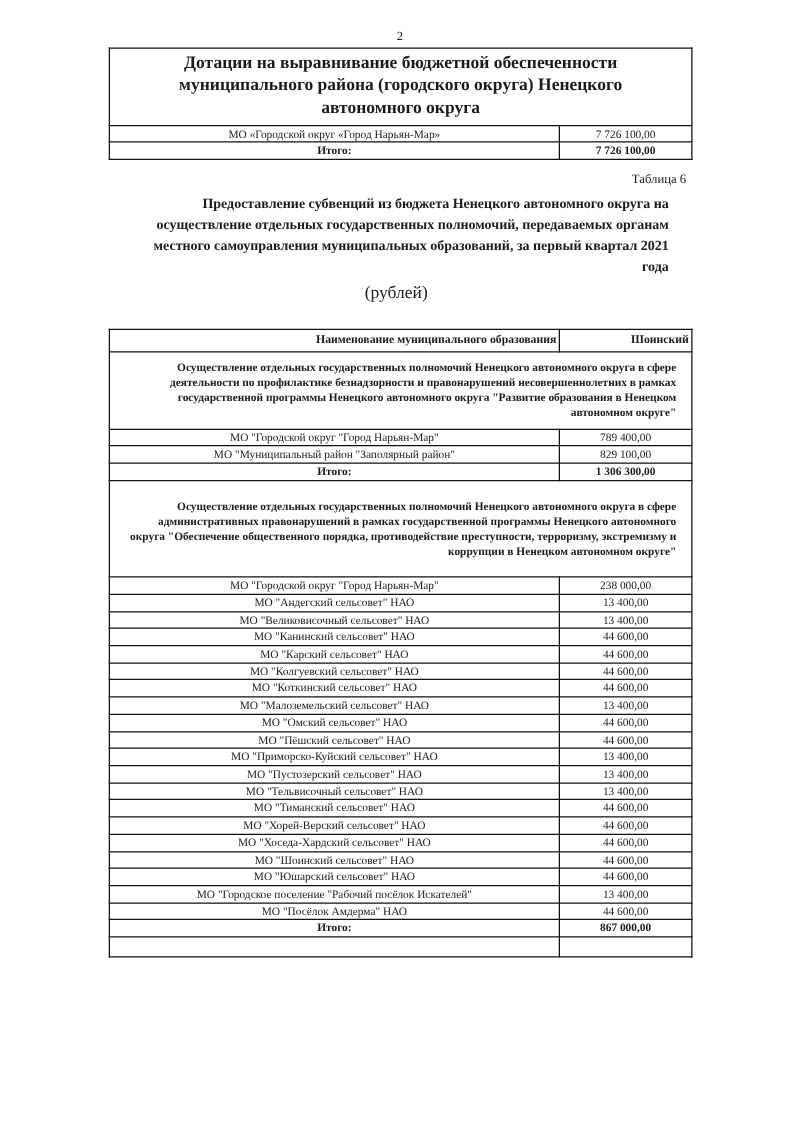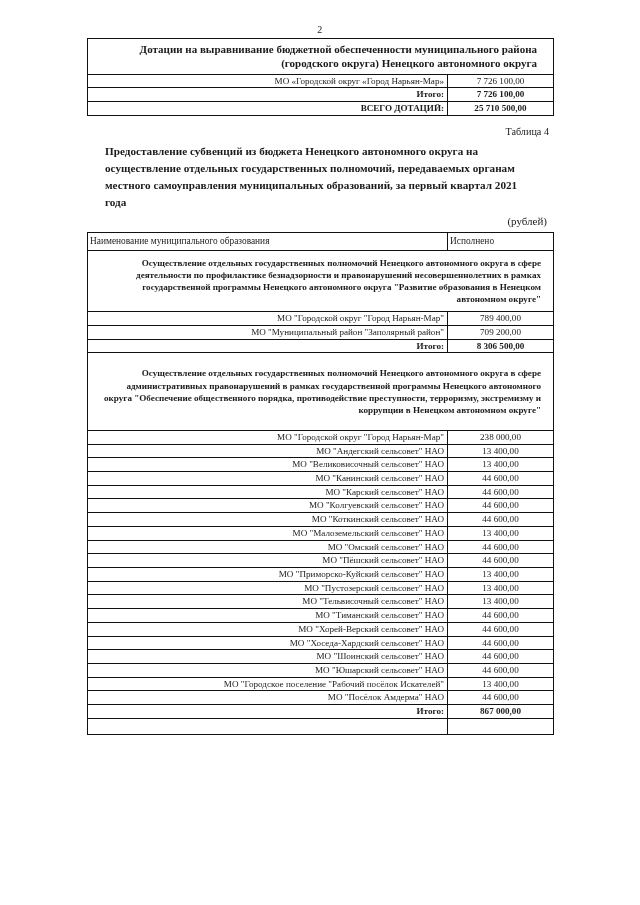--- a/index.html
+++ b/index.html
@@ -41,63 +41,63 @@
   table td {
     border: 1px solid #111;
     padding: 1px 3px;
     font-size: 9.1px;
     line-height: 1.18;
     vertical-align: middle;
   }
   .col-name { width: 360px; }
   .col-val  { width: 106px; }
   .hdr-merged {
-    text-align: right;
-    font-weight: bold;
-    font-size: 11px;
+    text-align: center;
+    font-weight: bold;
+    font-size: 14px;
     line-height: 1.3;
     padding: 3px 16px;
   }
   .hdr-cell {
-    text-align: left;
-    font-weight: normal;
+    text-align: right;
+    font-weight: bold;
     font-size: 9.4px;
     padding: 3px 2px;
   }
   .desc-block {
     text-align: right;
     font-weight: bold;
     font-size: 9.1px;
     line-height: 1.33;
     padding: 6px 12px 6px 12px;
   }
   .desc-block.tall { padding: 14px 12px 14px 12px; }
-  .row-name { text-align: right; }
+  .row-name { text-align: center; }
   .row-val  { text-align: center; }
   .total    { font-weight: bold; margin-left: 20px; }
   .blank-row td { height: 13px; }
 
   .table2-title {
     text-align: right;
     font-size: 10.2px;
     margin-top: 10px;
     margin-bottom: 6px;
     padding-right: 4px;
   }
   .doc-title {
-    text-align: left;
+    text-align: right;
     font-weight: bold;
     font-size: 11.2px;
     line-height: 1.52;
     margin: 4px 18px 4px 18px;
   }
   .currency-note {
-    text-align: right;
-    font-size: 11px;
-    margin: 2px 6px 5px 0;
+    text-align: center;
+    font-size: 14px;
+    margin: 2px 6px 20px 0;
   }
 </style>
 </head>
 <body>
 
 <div class="page">
 
   <div class="page-number">2</div>
 
   <div class="content">
@@ -112,60 +112,56 @@
           <td class="hdr-merged" colspan="2">Дотации на выравнивание бюджетной обеспеченности муниципального района (городского округа) Ненецкого автономного округа</td>
         </tr>
         <tr>
           <td class="row-name">МО «Городской округ «Город Нарьян-Мар»</td>
           <td class="row-val">7 726 100,00</td>
         </tr>
         <tr>
           <td class="row-name total">Итого:</td>
           <td class="row-val total">7 726 100,00</td>
         </tr>
-        <tr>
-          <td class="row-name total">ВСЕГО ДОТАЦИЙ:</td>
-          <td class="row-val total">25 710 500,00</td>
-        </tr>
       </tbody>
     </table>
 
-    <div class="table2-title">Таблица 4</div>
+    <div class="table2-title">Таблица 6</div>
 
     <div class="doc-title">Предоставление субвенций из бюджета Ненецкого автономного округа на осуществление отдельных государственных полномочий, передаваемых органам местного самоуправления муниципальных образований,  за первый квартал 2021 года</div>
 
     <div class="currency-note">(рублей)</div>
 
     <table>
       <colgroup>
           <col class="col-name">
           <col class="col-val">
         </colgroup>
       <tbody>
 
         <tr>
           <td class="hdr-cell">Наименование муниципального образования</td>
-          <td class="hdr-cell">Исполнено</td>
+          <td class="hdr-cell">Шоинский</td>
         </tr>
 
         <tr>
           <td class="desc-block" colspan="2">Осуществление отдельных государственных полномочий Ненецкого автономного округа в сфере деятельности по профилактике безнадзорности и правонарушений несовершеннолетних в рамках государственной программы Ненецкого автономного округа "Развитие образования в Ненецком автономном округе"</td>
         </tr>
 
         <tr>
           <td class="row-name">МО "Городской округ "Город Нарьян-Мар"</td>
           <td class="row-val">789 400,00</td>
         </tr>
         <tr>
           <td class="row-name">МО "Муниципальный район "Заполярный район"</td>
-          <td class="row-val">709 200,00</td>
+          <td class="row-val">829 100,00</td>
         </tr>
         <tr>
           <td class="row-name total">Итого:</td>
-          <td class="row-val total">8 306 500,00</td>
+          <td class="row-val total">1 306 300,00</td>
         </tr>
 
         <tr>
           <td class="desc-block tall" colspan="2">Осуществление отдельных государственных полномочий Ненецкого автономного округа в сфере административных правонарушений в рамках государственной программы Ненецкого автономного округа "Обеспечение общественного порядка, противодействие преступности, терроризму, экстремизму и коррупции в Ненецком автономном округе"</td>
         </tr>
 
         <tr>
           <td class="row-name">МО "Городской округ "Город Нарьян-Мар"</td>
           <td class="row-val">238 000,00</td>
         </tr>

